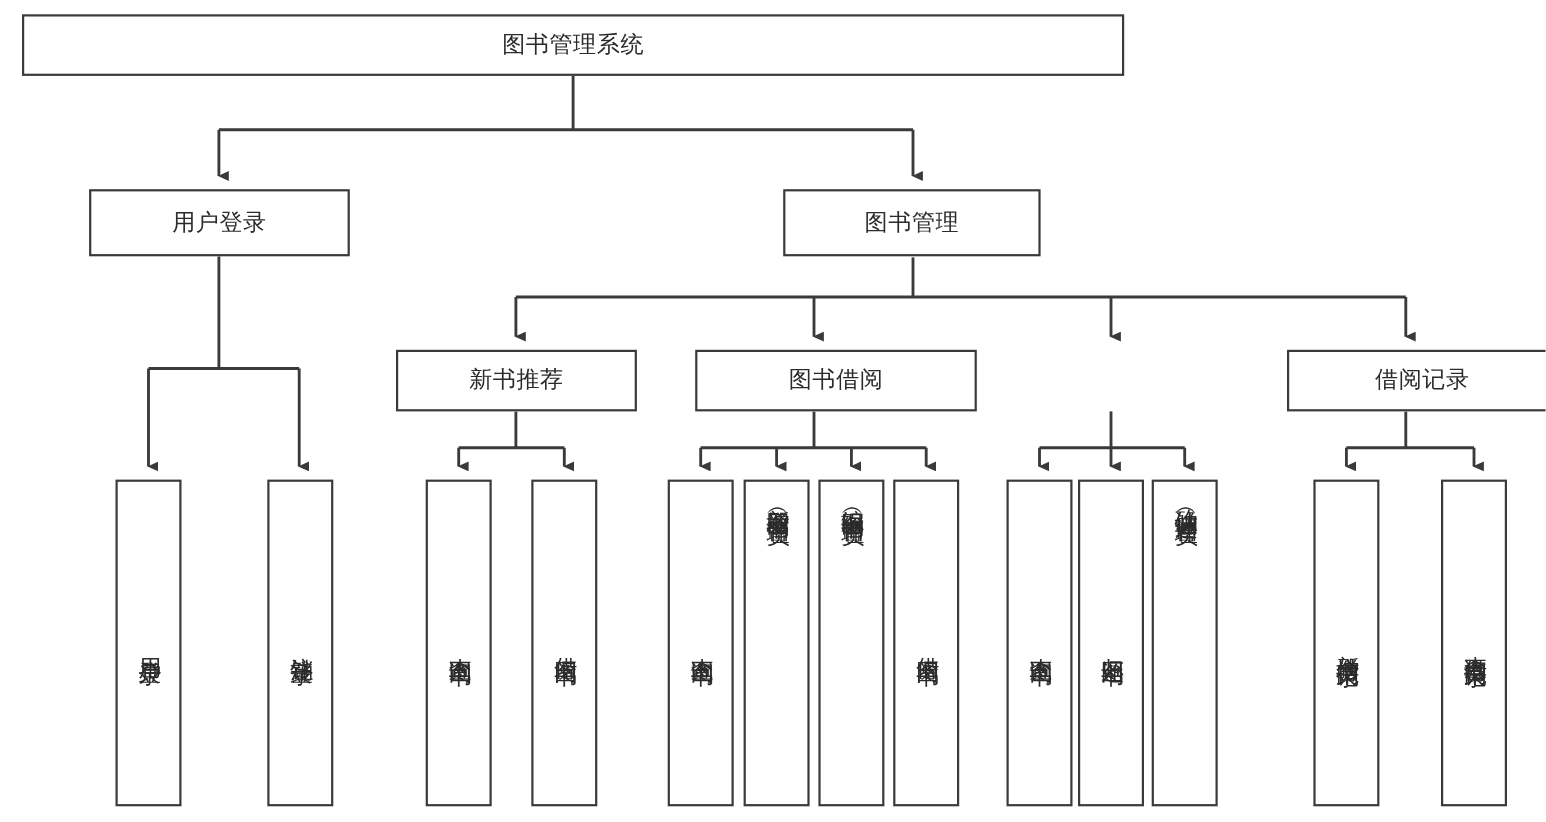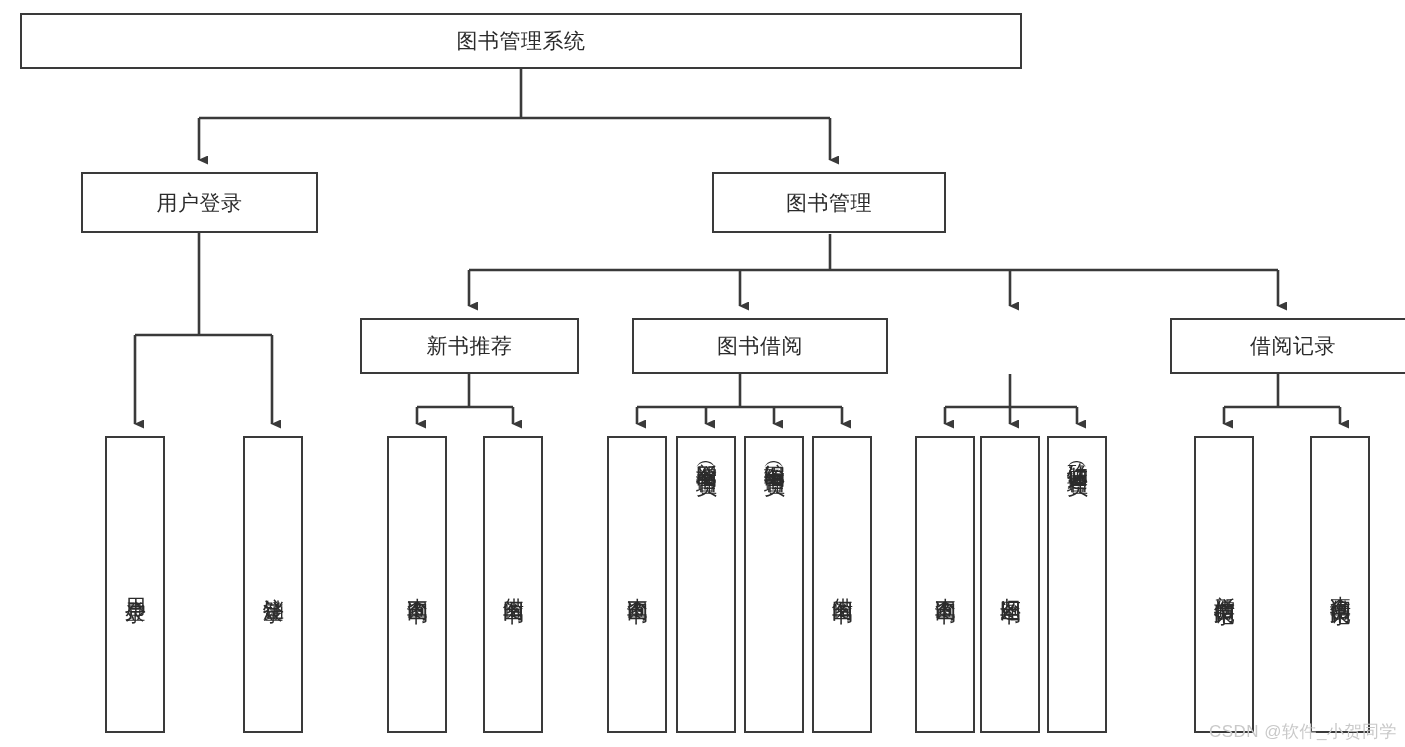--- a/index.html
+++ b/index.html
@@ -194,15 +194,14 @@
   </div>
 
   <div class="node-box leaf-box center-v" style="left:1194px; top:436px; width:60px; height:297px;">
     <span class="node-label-v">新增借阅记录</span>
   </div>
 
   <div class="node-box leaf-box center-v" style="left:1310px; top:436px; width:60px; height:297px;">
     <span class="node-label-v">查询借阅记录</span>
   </div>
 
-  <div id="watermark">CSDN @软件_小贺同学</div>
 
 </div>
 
 </body></html>

